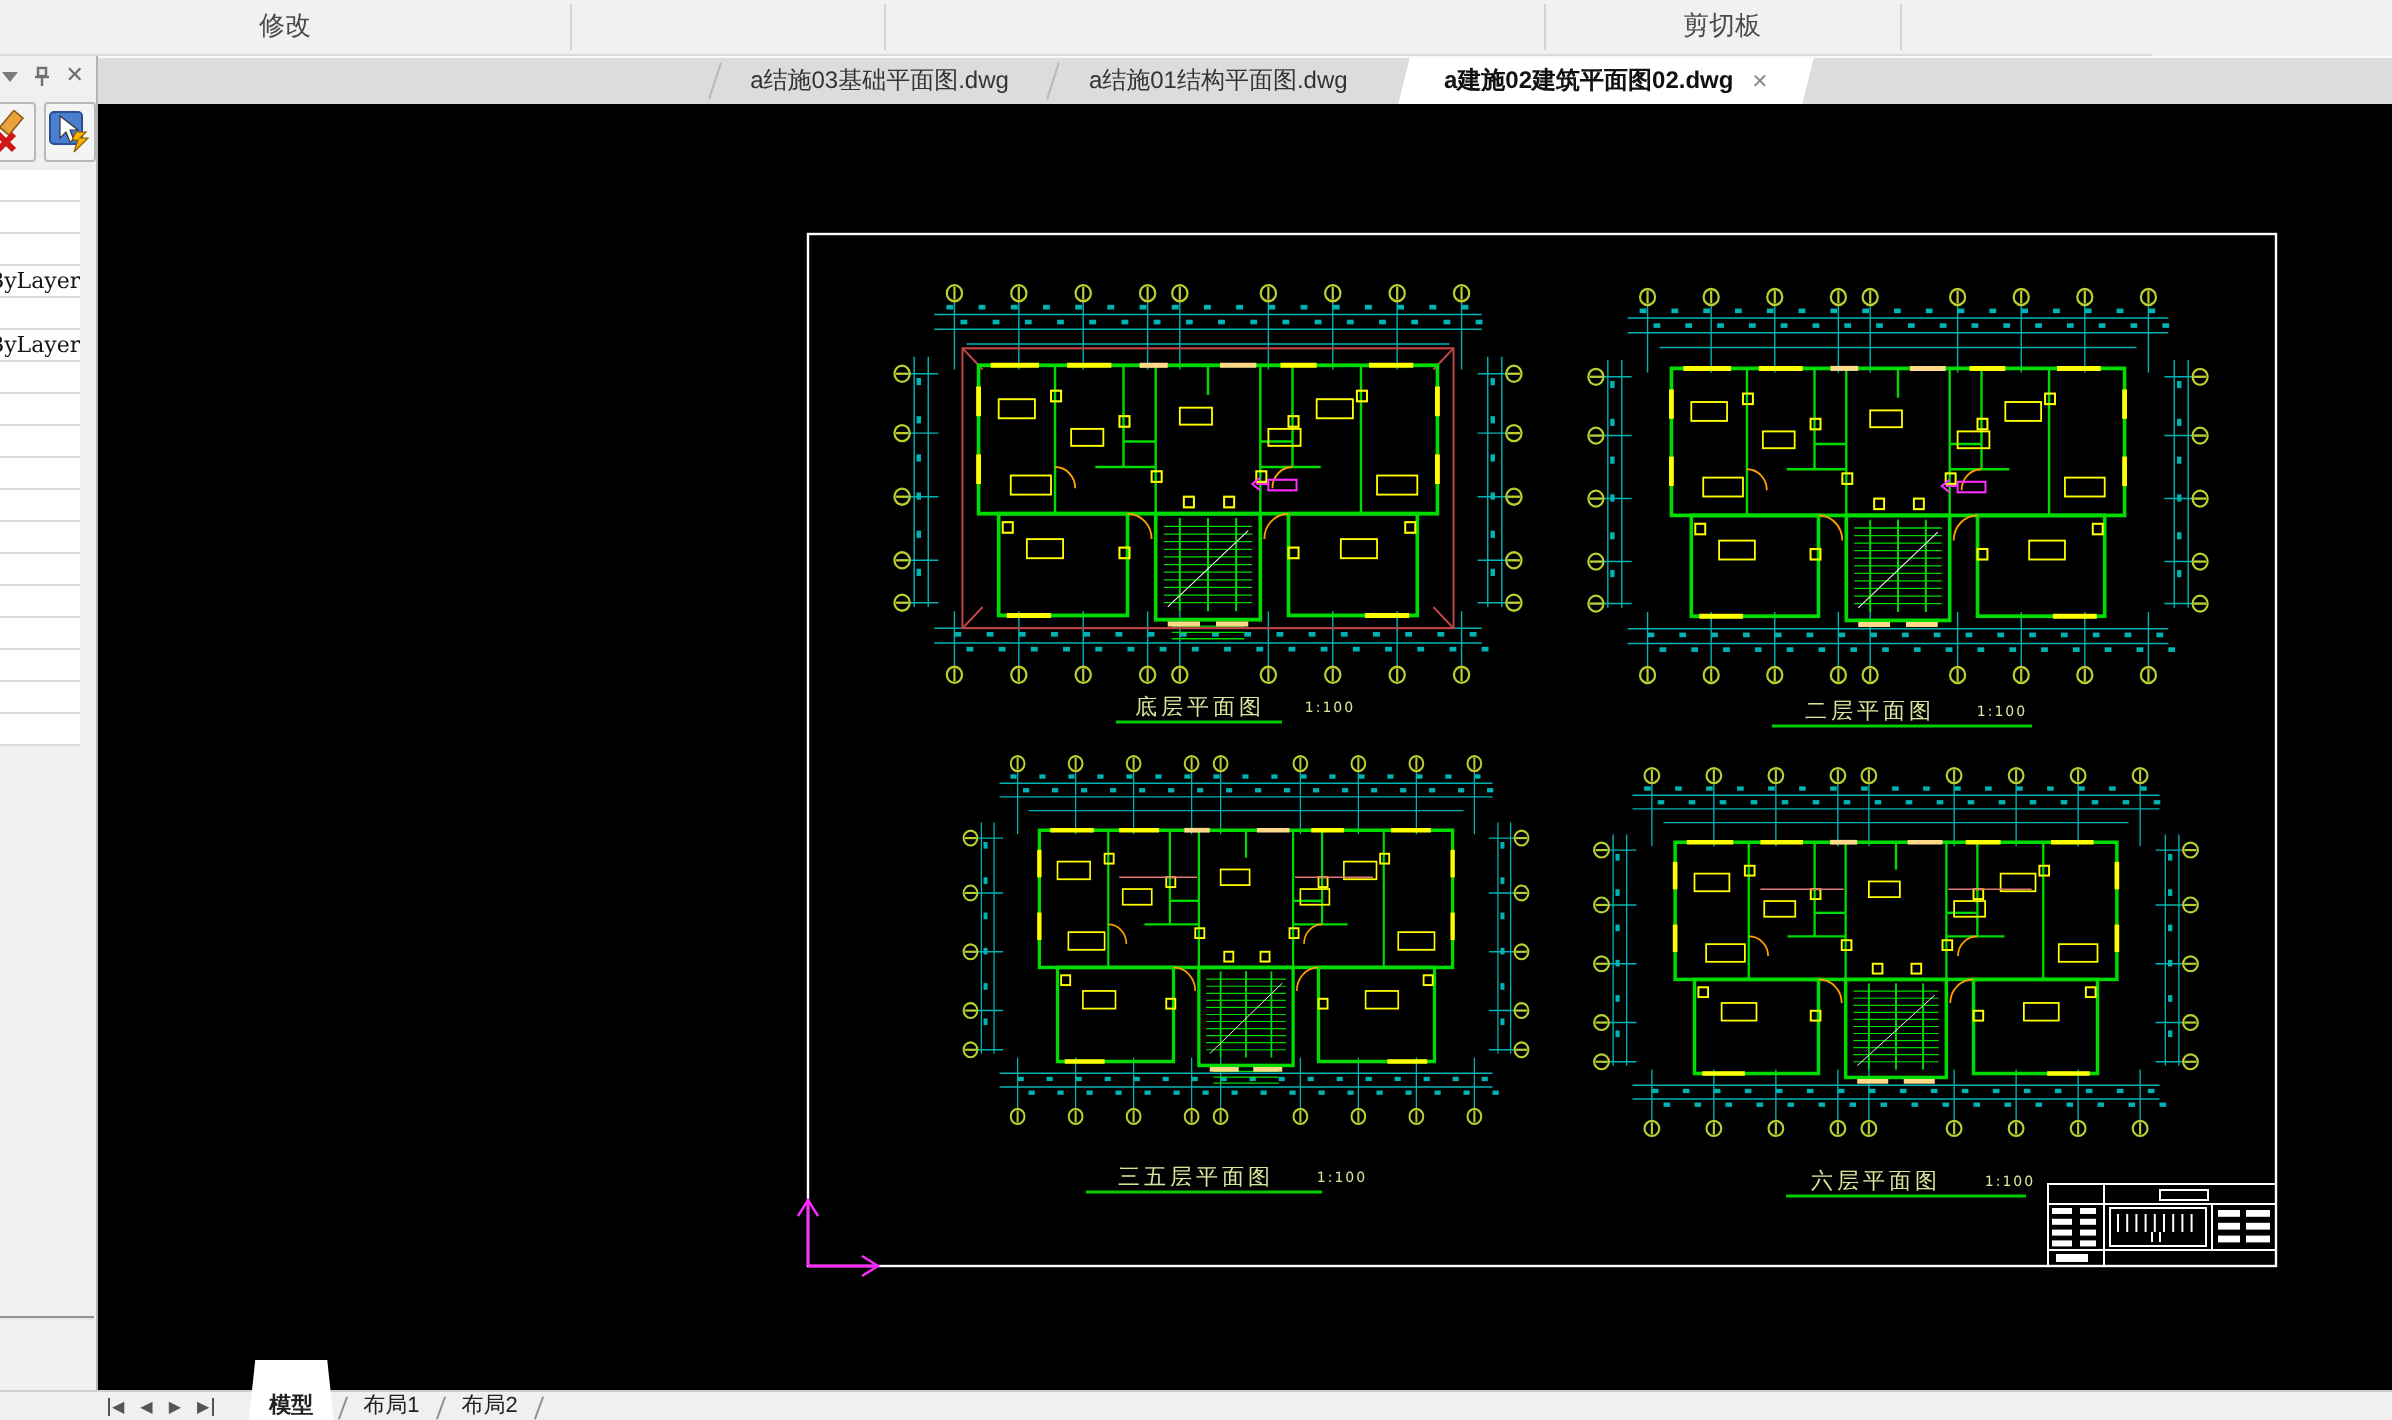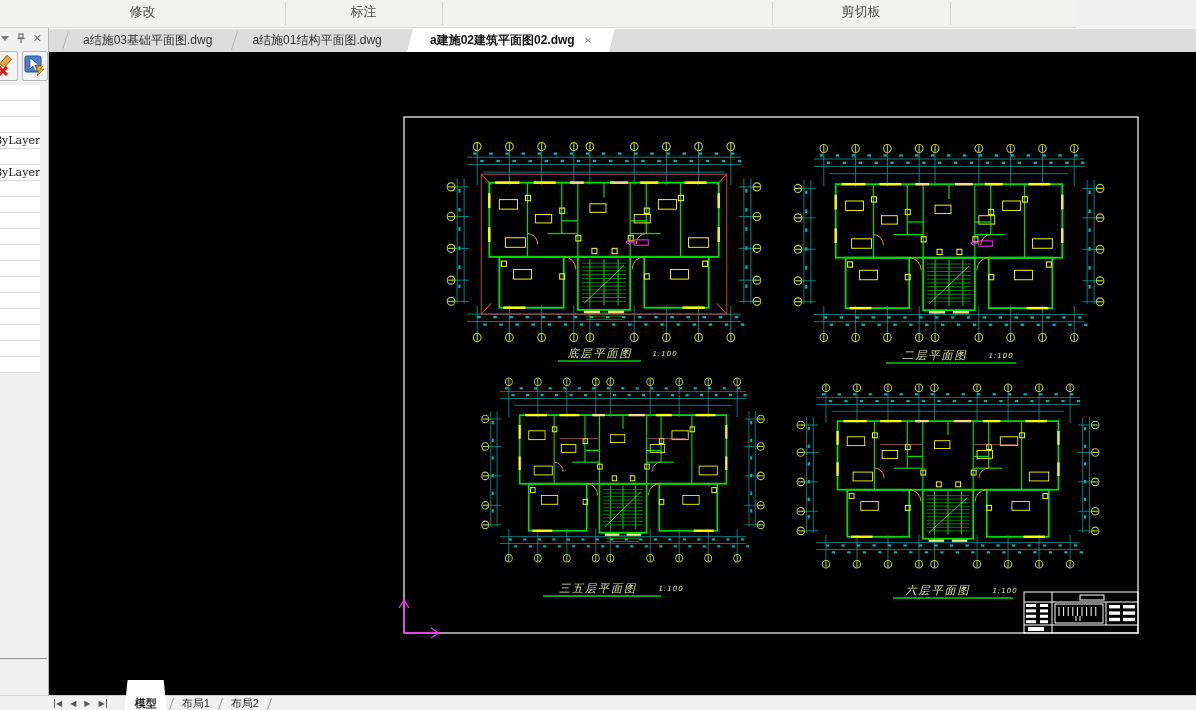--- a/index.html
+++ b/index.html
@@ -1,45 +1,45 @@
 <!DOCTYPE html>
 <html><head>
 <meta charset="utf-8">
 <style>
   html,body{margin:0;padding:0;}
   body{width:1196px;height:710px;overflow:hidden;font-family:"Liberation Sans",sans-serif;background:#f0f0f0;position:relative;}
   .app{position:absolute;inset:0;}
 
   
-  .ribbon{position:absolute;left:0;top:0;width:1076px;height:27px;background:#f1f1f0;border-bottom:1px solid #d9d9d9;font-family:Liberation Mono, monospace;}
+  .ribbon{position:absolute;left:0;top:0;width:1076px;height:27px;background:#f1f1f0;border-bottom:1px solid #d9d9d9;}
   .ribbon .grp{position:absolute;top:0;height:27px;line-height:26px;text-align:center;font-size:13px;color:#4a4a4a;}
   .ribbon .sep{position:absolute;top:2px;width:1px;height:23px;background:#d2d2d2;}
 
   
-  .tabbar{position:absolute;left:49px;top:28px;width:1147px;height:24px;background:#dcdcdc;border-top:1px solid #fafafa;display:flex;align-items:stretch;padding-left:14px;box-sizing:border-box;}
+  .tabbar{position:absolute;left:49px;top:28px;width:1147px;height:24px;background:#dcdcdc;border-top:1px solid #fafafa;display:flex;align-items:stretch;padding-left:14px;box-sizing:border-box;justify-content:center;}
   .dtab{position:relative;display:flex;align-items:center;padding:0 20px;font-size:12px;color:#333;white-space:nowrap;}
   .dtab .slant{position:absolute;left:2px;top:2px;width:1px;height:19px;background:#b9b9b9;transform:rotate(18deg);}
   .dtab.active{background:#ffffff;font-weight:bold;color:#111;transform:skewX(-14deg);margin-left:8px;}
   .dtab.active .inner{transform:skewX(14deg);display:flex;align-items:center;gap:9px;}
   .dtab .close{font-size:10px;color:#8a8a8a;font-weight:normal;cursor:default;}
 
   
   .leftpanel{position:absolute;left:0;top:28px;width:49px;height:682px;background:#f0f0f0;box-sizing:border-box;border-right:1px solid #b5b5b5;}
   .lp-head{height:20px;display:flex;align-items:center;justify-content:flex-end;gap:7px;padding-right:6px;color:#6f6f6f;}
   .lp-head .chev{width:0;height:0;border-left:4px solid transparent;border-right:4px solid transparent;border-top:5px solid #7a7a7a;}
   .lp-head .x{font-size:11px;line-height:11px;color:#6f6f6f;}
   .lp-tools{height:36px;display:flex;align-items:center;gap:4px;padding-left:2px;margin-left:-10px;}
   .lp-btn{width:26px;height:28px;background:#f4f4f4;border:1px solid #b9b9b9;border-radius:2px;display:flex;align-items:center;justify-content:center;}
   .lp-grid{position:absolute;left:0;top:57px;width:40px;background:#fff;}
   .lp-row{height:15px;border-bottom:1px solid #dadada;font-family:"DejaVu Serif",serif;font-size:11px;line-height:15px;color:#161616;white-space:nowrap;overflow:hidden;text-indent:-6px;}
   .lp-gutter{position:absolute;left:40px;top:57px;width:8px;bottom:0;background:#f0f0f0;}
   .lp-bottom{position:absolute;left:0;right:1px;top:630px;bottom:0;background:#f0f0f0;border-top:2px groove #e8e8e8;}
 
   
-  .canvas{position:absolute;left:49px;top:52px;width:1147px;height:643px;background:#000;font-style:italic;}
+  .canvas{position:absolute;left:49px;top:52px;width:1147px;height:643px;background:#000;}
   .canvas svg{display:block;}
   text.plan-label{fill:#d9e79b;font-size:11px;letter-spacing:2px;font-family:"DejaVu Sans",sans-serif;}
   text.plan-scale{fill:#d9e79b;font-size:7px;letter-spacing:1px;font-family:"DejaVu Sans",sans-serif;}
 
   
   .bottombar{position:absolute;left:0;top:695px;width:1196px;height:15px;background:#f0f0f0;border-top:1px solid #cfcfcf;display:flex;align-items:center;font-size:11px;color:#222;}
   .nav{display:flex;align-items:center;gap:8px;margin-left:54px;color:#555;font-size:8px;}
   .nav span{cursor:default;}
   .nav .bar-l{border-left:1px solid #555;padding-left:1px;}
   .nav .bar-r{border-right:1px solid #555;padding-right:1px;}
@@ -48,21 +48,20 @@
   .ltab.active{background:#fff;font-weight:bold;clip-path:polygon(5px 0,calc(100% - 5px) 0,100% 100%,0 100%);padding:16px 12px;}
   .lslash{width:1px;height:12px;background:#8f8f8f;transform:rotate(20deg);margin:0 2px;}
 </style>
 </head>
 <body>
 
 <div class="app">
 
   <div class="ribbon">
     <div class="grp" style="left:0;width:285px">修改</div>
-    <div class="grp" style="left:285px;width:157px">标注</div>
     <div class="grp" style="left:772px;width:178px">剪切板</div>
     <div class="sep" style="left:285px"></div>
     <div class="sep" style="left:442px"></div>
     <div class="sep" style="left:772px"></div>
     <div class="sep" style="left:950px"></div>
   </div>
 
   <div class="tabbar">
     <div class="dtab">
       <div class="slant"></div>

